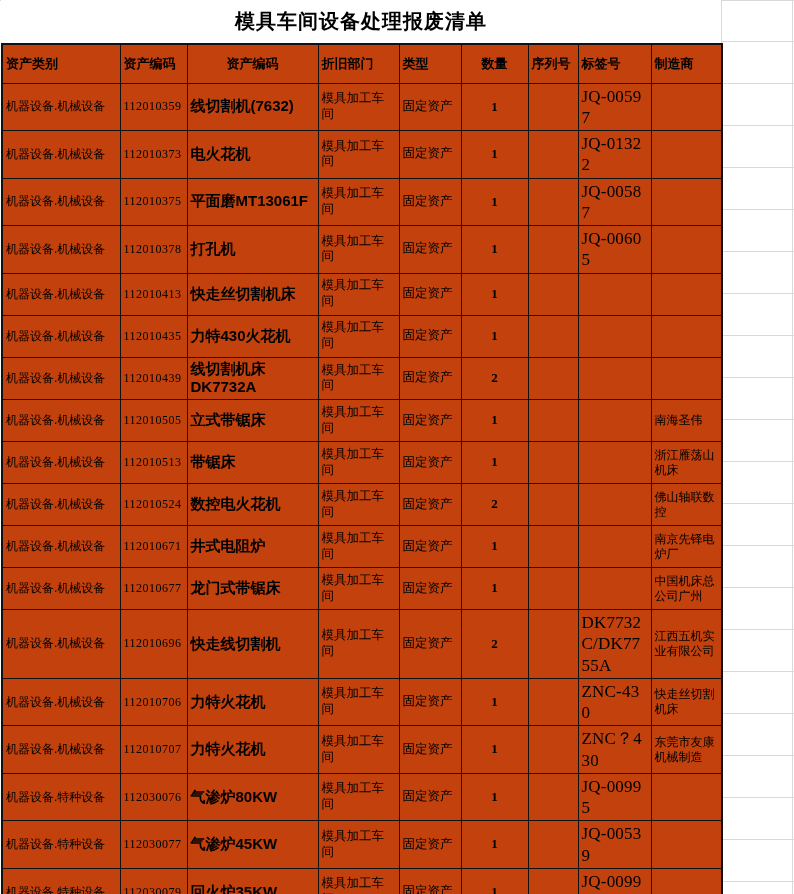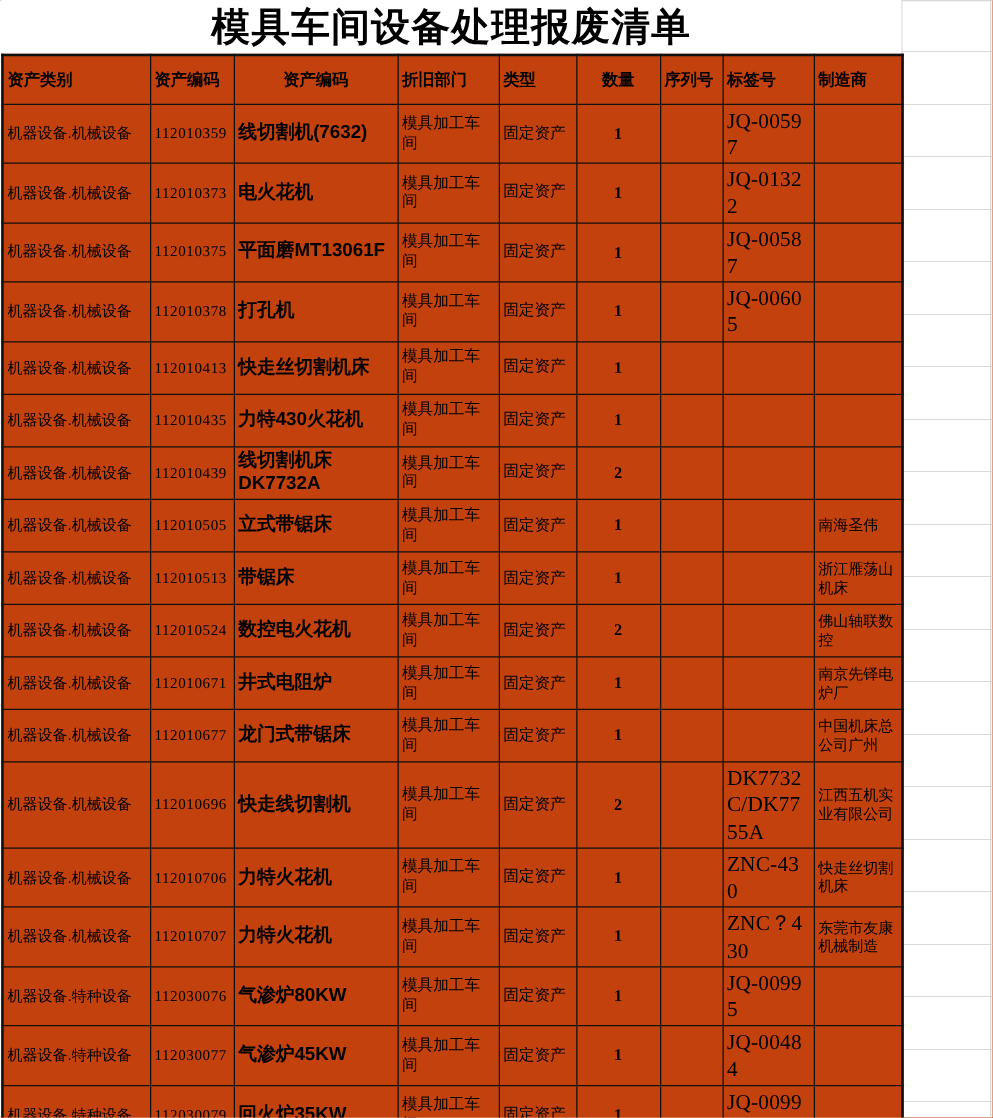--- a/index.html
+++ b/index.html
@@ -24,21 +24,21 @@
   .grid-vline{
     position:absolute;top:0;width:1px;height:894px;background:#d9d9d9;
   }
   .bstrip-line{
     position:absolute;top:877px;width:1px;height:17px;background:#d9d9d9;
   }
   
   .title{
     position:absolute;left:1px;top:0;width:720px;height:43px;
     display:flex;align-items:center;justify-content:center;
-    font-size:31px;font-weight:bold;letter-spacing:1px;
+    font-size:20px;font-weight:bold;letter-spacing:1px;
     background:#ffffff;
   }
   
   table.report{
     position:absolute;left:1px;top:43px;width:720px;
     border-collapse:collapse;table-layout:fixed;
     background:#c2410c;
     border:2px solid #111111;
   }
   table.report th,table.report td{
@@ -307,21 +307,21 @@
   </tr>
 
   <tr class="row">
     <td class="c-cat">机器设备.特种设备</td>
     <td class="c-code">112030077</td>
     <td class="c-name">气渗炉45KW</td>
     <td class="c-dept">模具加工车间</td>
     <td class="c-type">固定资产</td>
     <td class="c-qty">1</td>
     <td class="c-serial"></td>
-    <td class="c-tag">JQ-00484</td>
+    <td class="c-tag">JQ-00539</td>
     <td class="c-mfr"></td>
   </tr>
 
   <tr class="row">
     <td class="c-cat">机器设备.特种设备</td>
     <td class="c-code">112030079</td>
     <td class="c-name">回火炉35KW</td>
     <td class="c-dept">模具加工车间</td>
     <td class="c-type">固定资产</td>
     <td class="c-qty">1</td>

